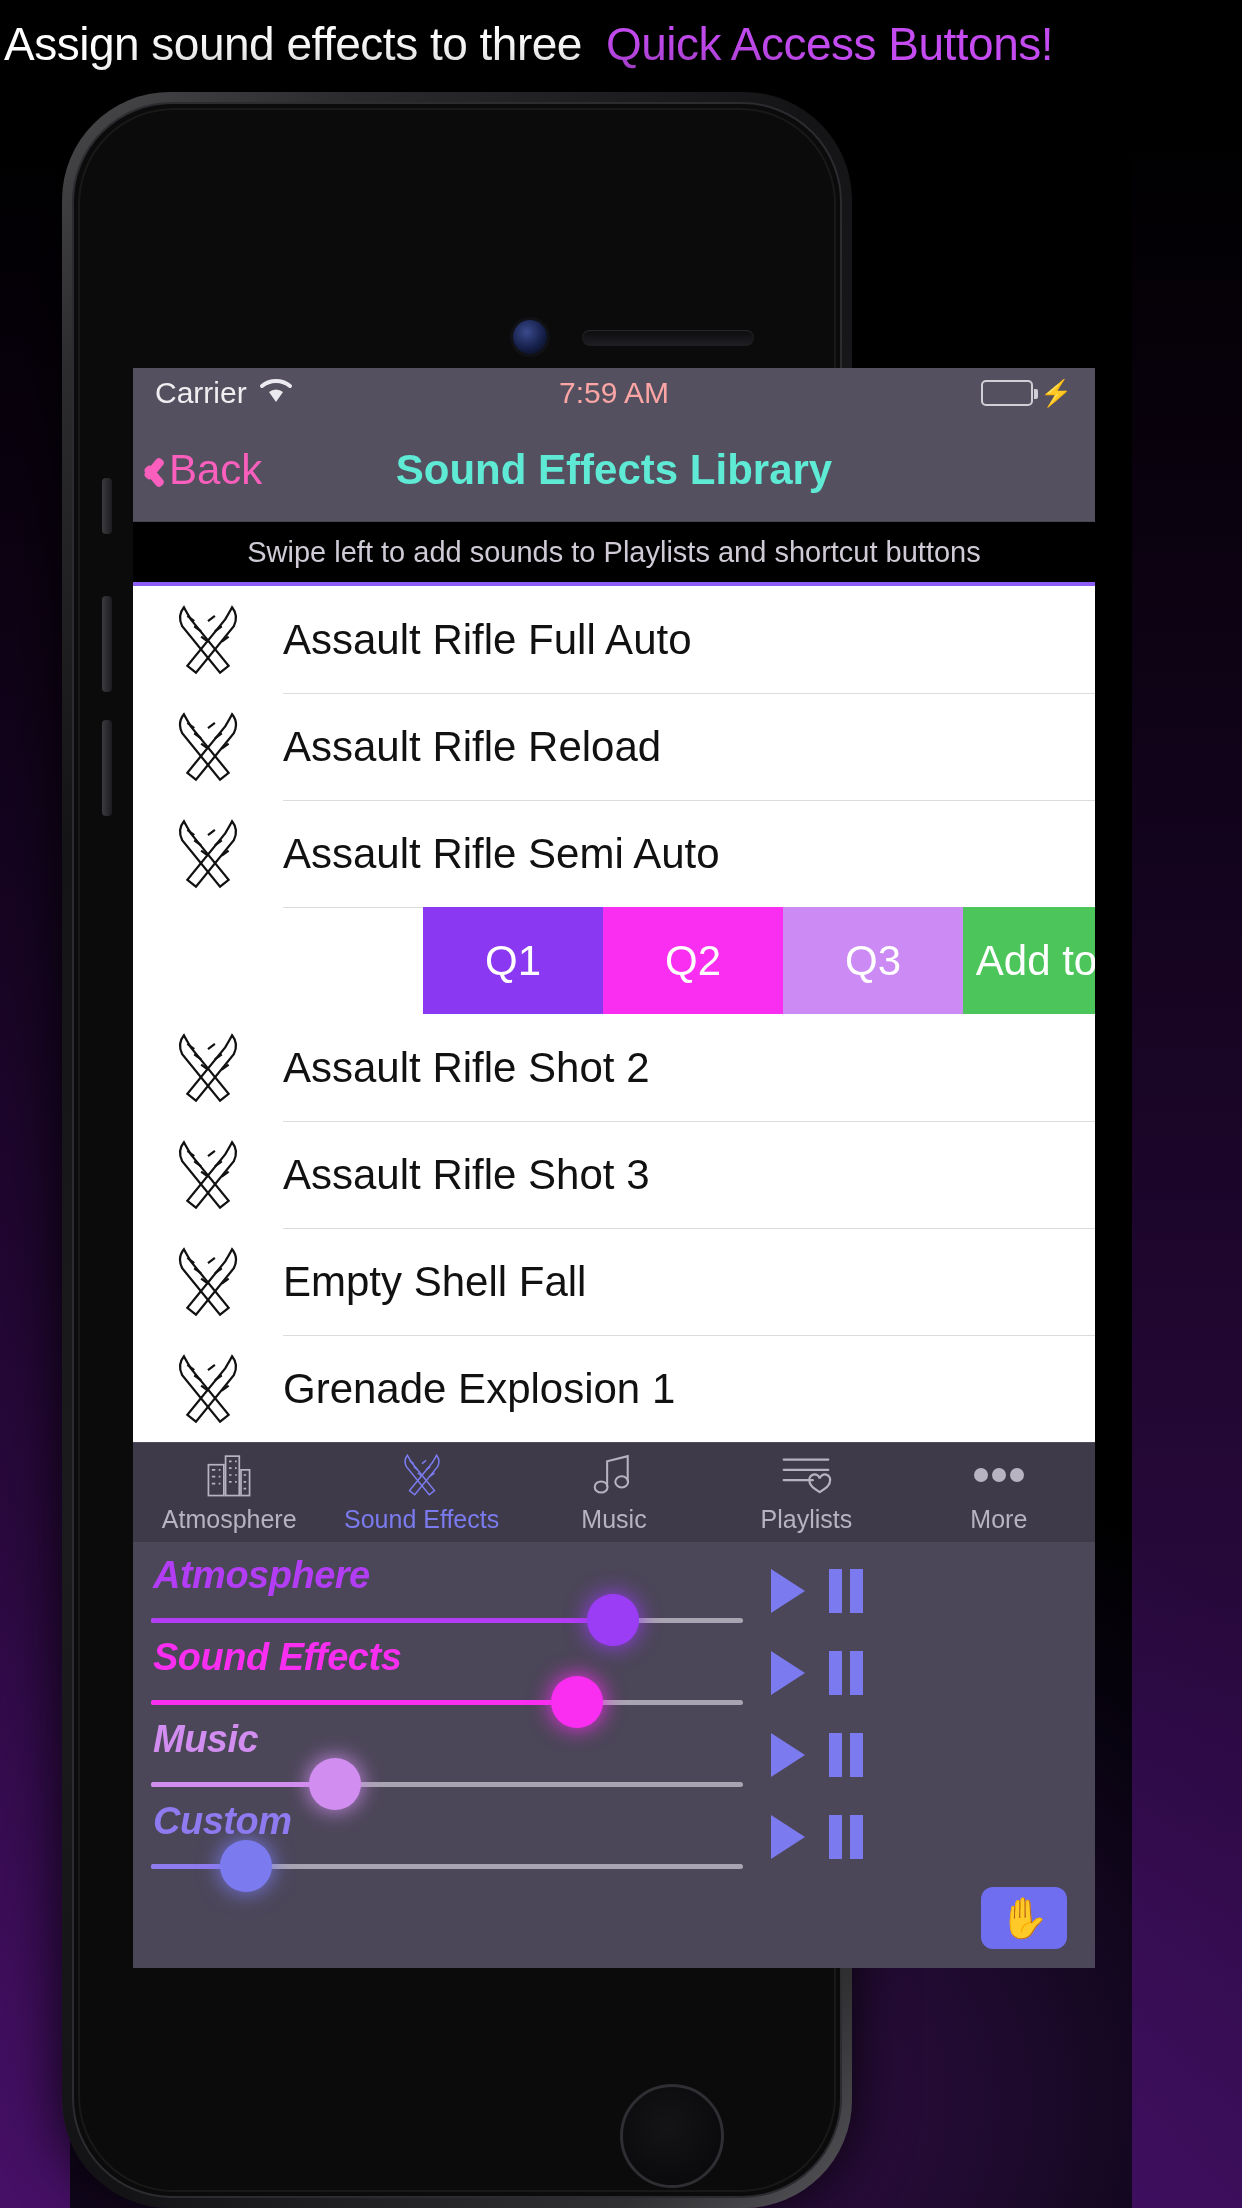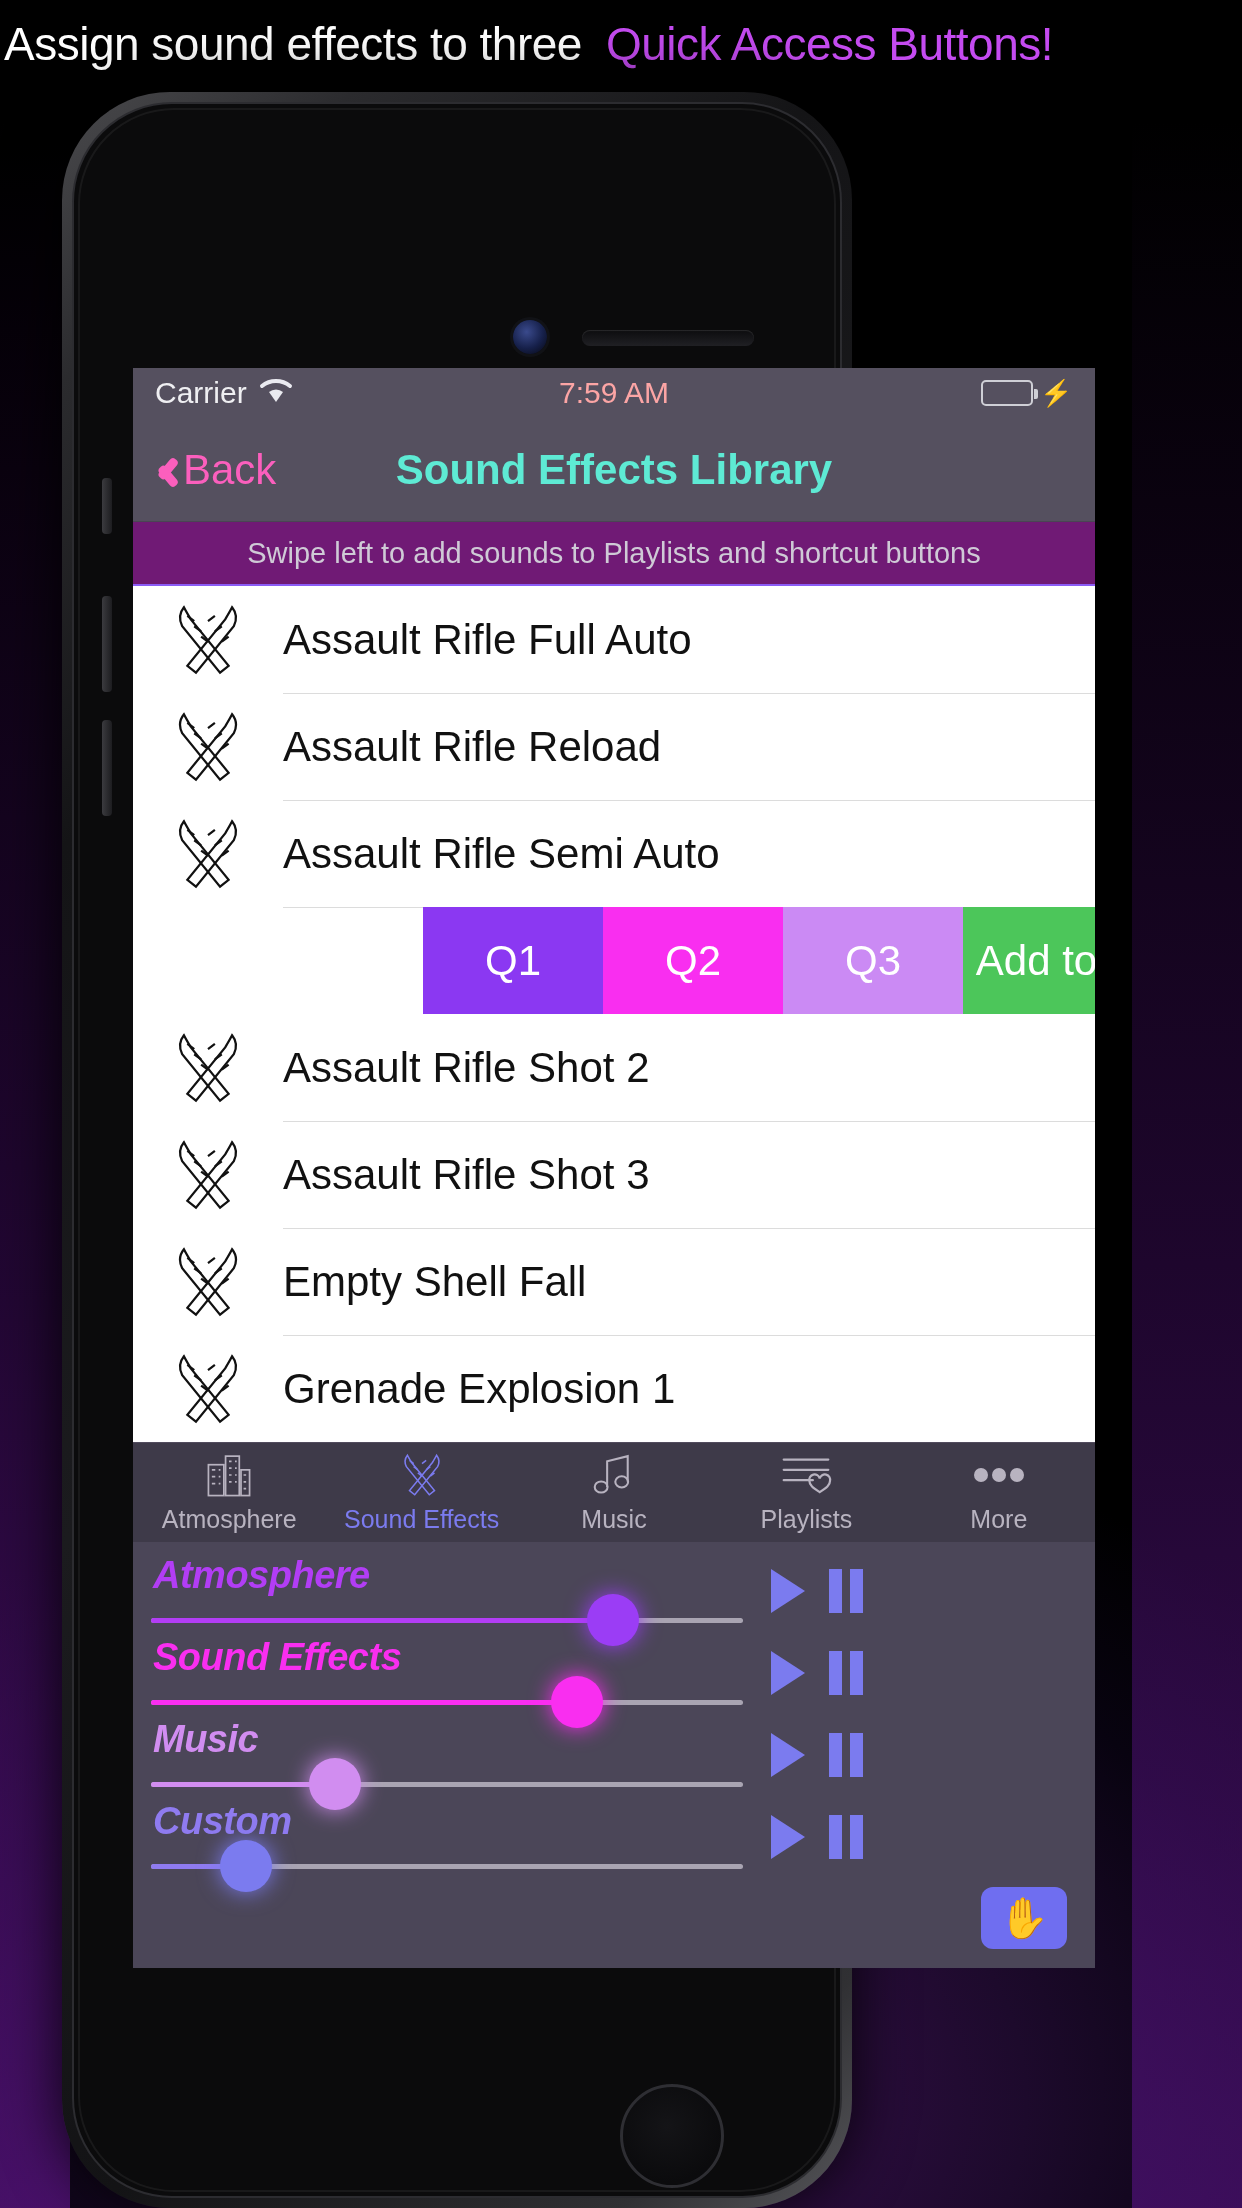--- a/index.html
+++ b/index.html
@@ -101,38 +101,38 @@
   .battery::after{content:"";position:absolute;right:-7px;top:7px;width:4px;height:10px;background:#cfcfd6;border-radius:0 2px 2px 0;}
   .battery-fill{height:100%; width:55%; background:#4cd964; border-radius:2px;}
   .bolt{color:#fff;font-size:26px;line-height:1;}
 
   
   .navbar {
     position:relative; height: 104px; background:#55505f;
     display:flex; align-items:center; border-bottom:1px solid #4a4553;
   }
   .back {
-    display:flex; align-items:center; gap:10px; padding-left:18px; color:#fb5fbd;
+    display:flex; align-items:center; gap:10px; padding-left:4px; color:#fb5fbd;
     font-size:42px; cursor:pointer;
   }
   .chev { width:22px; height:38px; position:relative; }
   .chev::before, .chev::after{
     content:""; position:absolute; left:6px; width:9px; height:24px; background:#fb5fbd; border-radius:4px;
   }
   .chev::before{ top:0px; transform: rotate(40deg); transform-origin: bottom left;}
   .chev::after { top:19px; transform: rotate(-40deg); transform-origin: top left;}
   .navtitle {
     position:absolute; left:0; right:0; text-align:center; color:#5eead4;
     font-size:42px; font-weight:bold; pointer-events:none;
   }
 
   
   .hintbar {
-    height:64px; background:#701a75; display:flex; align-items:center; justify-content:center;
-    color:#cfcad6; font-size:29px; border-bottom:2px solid #8b5cf6;
+    height:64px; background:#000000; display:flex; align-items:center; justify-content:center;
+    color:#cfcad6; font-size:29px; border-bottom:4px solid #8b5cf6;
   }
 
   
   .list { background:#fff; }
   .row {
     height: 107px; display:flex; align-items:center; position:relative; background:#fff;
   }
   .row + .row .rowline, .rowline {
     position:absolute; left:150px; right:0; top:0; height:1px; background:#dcdcdc;
   }

